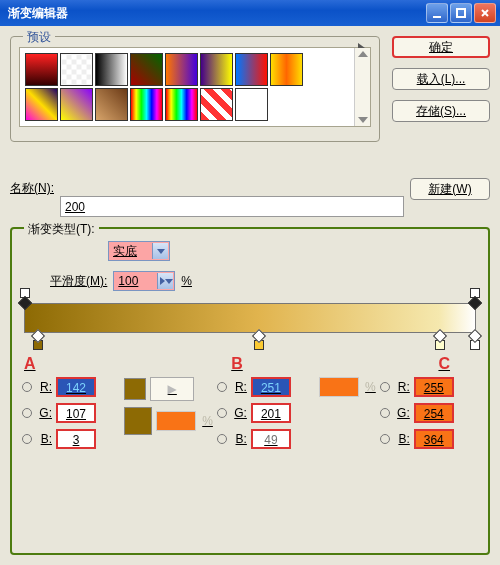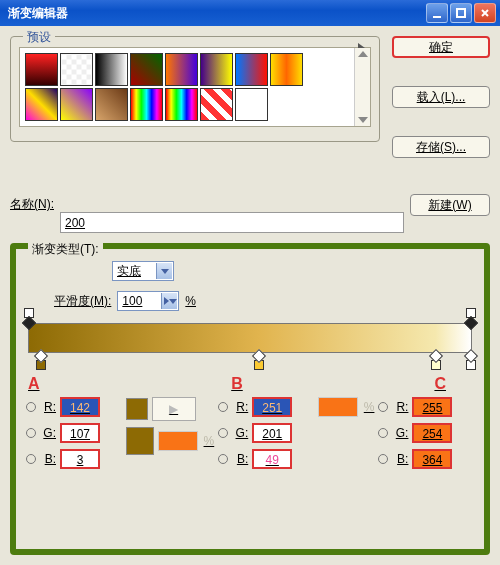--- a/index.html
+++ b/index.html
@@ -15,32 +15,32 @@
   .presets .lbl { position: absolute; top: -8px; left: 12px; background: #e8e6da; padding: 0 4px; color: #359; }
   .sw-box { border: 1px solid #a7a48f; background: #fff; display: flex; }
   .sw-rows { flex: 1; display: flex; flex-direction: column; padding: 4px; }
   .sw-row { display: flex; }
   .sw { width: 33px; height: 33px; border: 1px solid #333; margin: 1px; }
   .sb { width: 16px; background: #f6f4ea; border-left: 1px solid #ccc; position: relative; }
   .sb:before,.sb:after { content: ""; position: absolute; left: 3px; width: 0; height: 0; border-left: 5px solid transparent; border-right: 5px solid transparent; }
   .sb:before { top: 3px; border-bottom: 6px solid #888; }
   .sb:after { bottom: 3px; border-top: 6px solid #888; }
   .fly { position: absolute; right: 14px; top: 6px; width: 0; height: 0; border-top: 5px solid transparent; border-bottom: 5px solid transparent; border-left: 7px solid #555; }
-  .side { width: 98px; margin-left: 12px; display: flex; flex-direction: column; gap: 28px; }
+  .side { width: 98px; margin-left: 12px; display: flex; flex-direction: column; gap: 10px; }
   .btn { height: 22px; background: #f8f6eb; border: 1px solid #888; border-radius: 4px; text-align: center; line-height: 20px; cursor: pointer; }
   .btn.primary { border: 2px solid #d33; line-height: 18px; }
 
   .name-row { display: flex; align-items: center; margin: 18px 0 10px; gap: 6px; }
   .txt { height: 21px; border: 1px solid #999; background: #fff; padding: 0 4px; margin-top: 36px; }
   .name-row .txt { flex: 1; }
 
-  .grad-group { flex: 1; border: 6px solid #4d7c0f; border-radius: 4px; padding: 14px 10px 10px; position: relative; }
+  .grad-group { flex: 1; border: 2px solid #4d7c0f; border-radius: 4px; padding: 14px 10px 10px; position: relative; }
   .grad-group .lbl2 { position: absolute; top: -8px; left: 12px; background: #e8e6da; padding: 0 4px; }
   .line { display: flex; align-items: center; gap: 6px; margin-bottom: 10px; }
-  .select { width: 62px; height: 20px; border: 1px solid #7a95c2; background: #ffffff; display: flex; align-items: center; padding: 0 4px; position: relative; }
+  .select { width: 62px; height: 20px; border: 1px solid #7a95c2; background: #fca5a5; display: flex; align-items: center; padding: 0 4px; position: relative; }
   .arrowbtn { position: absolute; right: 1px; top: 1px; bottom: 1px; width: 16px; background: linear-gradient(#d7e4f7,#a8c1e6); border-left: 1px solid #7a95c2; display:flex;align-items:center;justify-content:center; }
   .arrowbtn:after{content:"";border-left:4px solid transparent;border-right:4px solid transparent;border-top:5px solid #4461a2;}
 
   .bar-wrap { margin: 12px 2px 0; position: relative; }
   .bar { height: 30px; border: 1px solid #777; background: linear-gradient(90deg,#8d6a04,#e1b44e 52%,#f5e8ae 92%,#fff); }
   .stop-top,.stop-bot { position: absolute; display:flex;flex-direction:column;align-items:center; }
   .stop-top { top: -14px; }
   .stop-bot { bottom: -17px; }
   .dia-o { width:10px;height:10px;transform:rotate(45deg);border:1px solid #333;background:#fff; }
   .dia-f { width:10px;height:10px;transform:rotate(45deg);border:1px solid #333;background:#222; }
@@ -49,21 +49,21 @@
   .marks { margin: 22px 2px 4px; display:flex; }
   .mark { flex:1; color:#d33; font-weight:bold; font-size:16px; font-family: Arial; }
 
   .rgb-zone { display:flex; gap:4px; margin-top:2px; }
   .col { flex:1; display:flex; flex-direction:column; gap:6px; }
   .rrow { display:flex; align-items:center; gap:4px; }
   .rrow .r{ width:10px;height:10px;border:1px solid #777;border-radius:50%; }
   .rrow .l{ width:16px;text-align:right; }
   .num { width:40px; height:20px; border:1px solid #999; background:#f97316; text-align:center; line-height:18px; }
   .hl .num { border:2px solid #d33; }
-  .hl.sel .num { background:#2a55b6; color:#fdba74; }
+  .hl.sel .num { background:#2a55b6; color:#7dd3fc; }
   .swatch-mini { width:22px;height:22px;border:1px solid #888;background:#8d6a04;display:inline-block; }
   .swatch-mini.big{width:28px;height:28px;}
   .mid { display:flex;flex-direction:column;gap:6px; }
   .mid .blk{ width:44px;height:24px;border:1px solid #aaa;background:#f9f7ed;display:flex;align-items:center;justify-content:center;color:#bbb; }
   .mid .row{display:flex;align-items:center;gap:4px;}
   .pct{margin-left:2px;color:#bcb9a9;}
 </style>
 </head>
 <body>
 
@@ -220,21 +220,21 @@
             <span class="num">251</span>
           </div>
         <div class="rrow">
             <span class="r"></span>
             <span class="l">G:</span>
             <span class="num" style="background:#fff;color:#000">201</span>
           </div>
         <div class="rrow">
             <span class="r"></span>
             <span class="l">B:</span>
-            <span class="num" style="background:#fff;color:#ec4899">49</span>
+            <span class="num" style="background:#fff;color:#737373">49</span>
           </div>
       </div>
       <div class="mid">
         <div class="row">
             <span class="num" style="border-color:#ccc"></span>
             <span class="pct">%</span>
           </div>
       </div>
       <div class="col hl">
         <div class="rrow">

